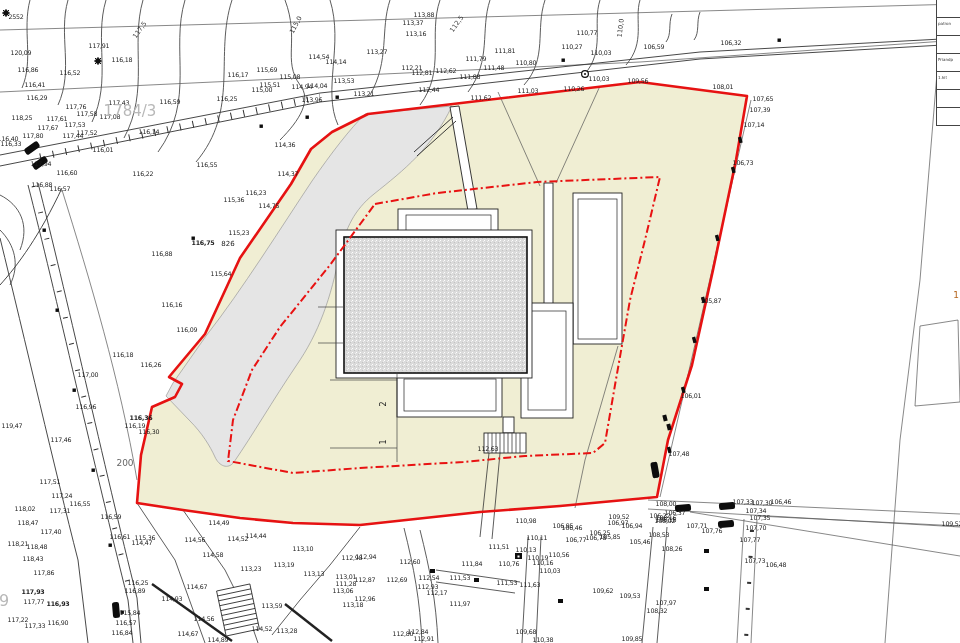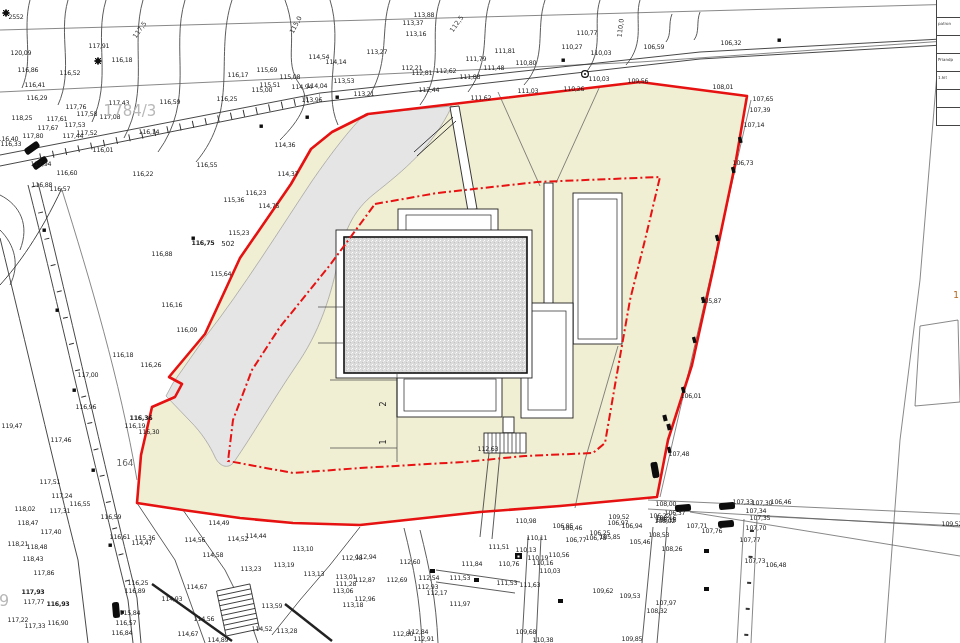--- a/index.html
+++ b/index.html
@@ -409,22 +409,22 @@
       <span class="lbl" style="left: 781px; top: 502px;">106,46</span>
       <span class="lbl" style="left: 756px; top: 511px;">107,34</span>
       <span class="lbl" style="left: 760px; top: 518px;">107,35</span>
       <span class="lbl" style="left: 756px; top: 528px;">107,70</span>
       <span class="lbl" style="left: 750px; top: 540px;">107,77</span>
       <span class="lbl" style="left: 755px; top: 561px;">107,73</span>
       <span class="lbl" style="left: 776px; top: 565px;">106,48</span>
       <span class="lbl" style="left: 952px; top: 524px;">109,52</span>
       <span class="lbl" style="left: 956px; top: 295px; font-size: 9px; color: rgb(181, 101, 29);">1</span>
       <span class="plbl" style="left: 130px; top: 111px; font-size: 15px;">1784/3</span>
-      <span class="plbl" style="left: 125px; top: 463px; font-size: 9px; color: rgb(102, 102, 102);">164</span>
-      <span class="plbl b" style="left: 228px; top: 244px; font-size: 7px; color: rgb(34, 34, 34);">502</span>
+      <span class="plbl" style="left: 125px; top: 463px; font-size: 9px; color: rgb(102, 102, 102);">200</span>
+      <span class="plbl b" style="left: 228px; top: 244px; font-size: 7px; color: rgb(34, 34, 34);">826</span>
       <span class="plbl" style="left: 4px; top: 601px; font-size: 16px;">9</span>
       <span class="clbl" style="left: 140px; top: 30px; transform: translate(-50%, -50%) rotate(-55deg);">117,5</span>
       <span class="clbl" style="left: 296px; top: 25px; transform: translate(-50%, -50%) rotate(-62deg);">115,0</span>
       <span class="clbl" style="left: 457px; top: 24px; transform: translate(-50%, -50%) rotate(-55deg);">112,5</span>
       <span class="clbl" style="left: 621px; top: 28px; transform: translate(-50%, -50%) rotate(-83deg);">110,0</span>
       <span class="pnum" style="left: 384px; top: 404px;">2</span>
       <span class="pnum" style="left: 384px; top: 442px;">1</span>
     </div>
 
   <div id="legend">

